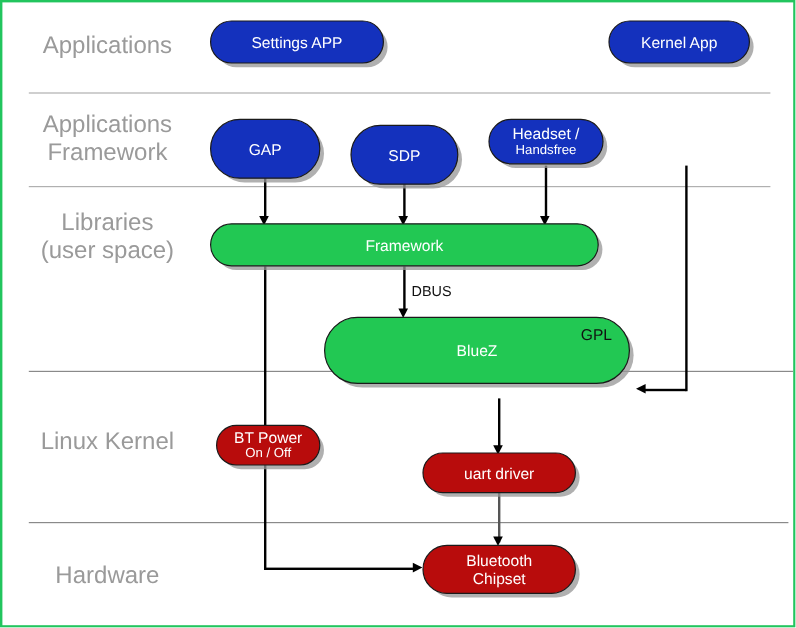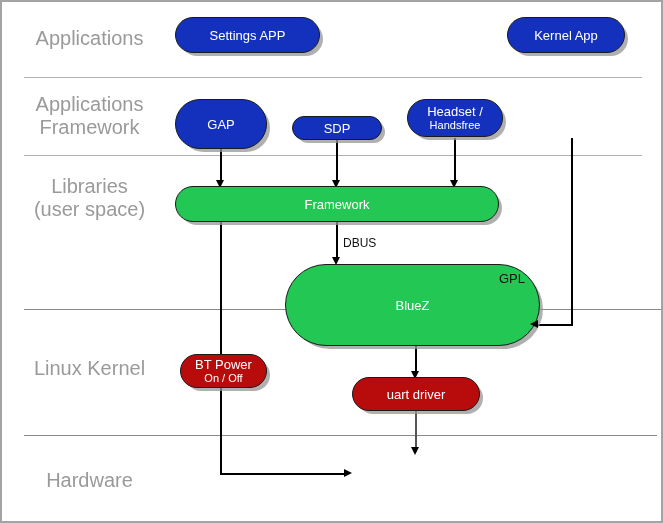--- a/index.html
+++ b/index.html
@@ -8,21 +8,21 @@
     background: #ffffff;
   }
   body {
     font-family: "Liberation Sans", sans-serif;
   }
   #canvas {
     position: relative;
     width: 663px;
     height: 523px;
     background: #ffffff;
-    border: 2px solid #a3a3a3;
+    border: 2px solid #22c55e;
     box-sizing: border-box;
     overflow: hidden;
   }
   
   .divider {
     position: absolute;
     height: 1px;
     background: #b0b0b0;
   }
   .divider.dark { background: #8a8a8a; }
@@ -167,42 +167,46 @@
   </div>
 
   <div class="node blue" style="left:505px; top:15px; width:118px; height:36px;">
     <div class="t1">Kernel App</div>
   </div>
 
   <div class="node blue" style="left:173px; top:97px; width:92px; height:50px;">
     <div class="t1">GAP</div>
   </div>
 
-  <div class="node blue" style="left:290px; top:114px; width:90px; height:24px;">
+  <div class="node blue" style="left:290px; top:102px; width:90px; height:50px;">
     <div class="t1">SDP</div>
   </div>
 
   <div class="node blue" style="left:405px; top:97px; width:96px; height:38px;">
     <div class="t1">Headset /</div>
     <div class="t2">Handsfree</div>
   </div>
 
 
   <div class="node green" style="left:173px; top:184px; width:324px; height:36px;">
     <div class="t1">Framework</div>
   </div>
 
-  <div class="node green" style="left:283px; top:262px; width:255px; height:82px;">
+  <div class="node green" style="left:268px; top:262px; width:255px; height:56px;">
     <span class="gpl-tag">GPL</span>
     <div class="t1">BlueZ</div>
   </div>
 
   <div class="node red" style="left:178px; top:352px; width:87px; height:34px;">
     <div class="t1">BT Power</div>
     <div class="t2">On / Off</div>
   </div>
 
   <div class="node red" style="left:350px; top:375px; width:128px; height:34px;">
     <div class="t1">uart driver</div>
   </div>
 
+  <div class="node red" style="left:350px; top:452px; width:128px; height:41px;">
+    <div class="t1">Bluetooth</div>
+    <div class="t1">Chipset</div>
+  </div>
 
 </div>
 
 </body></html>

